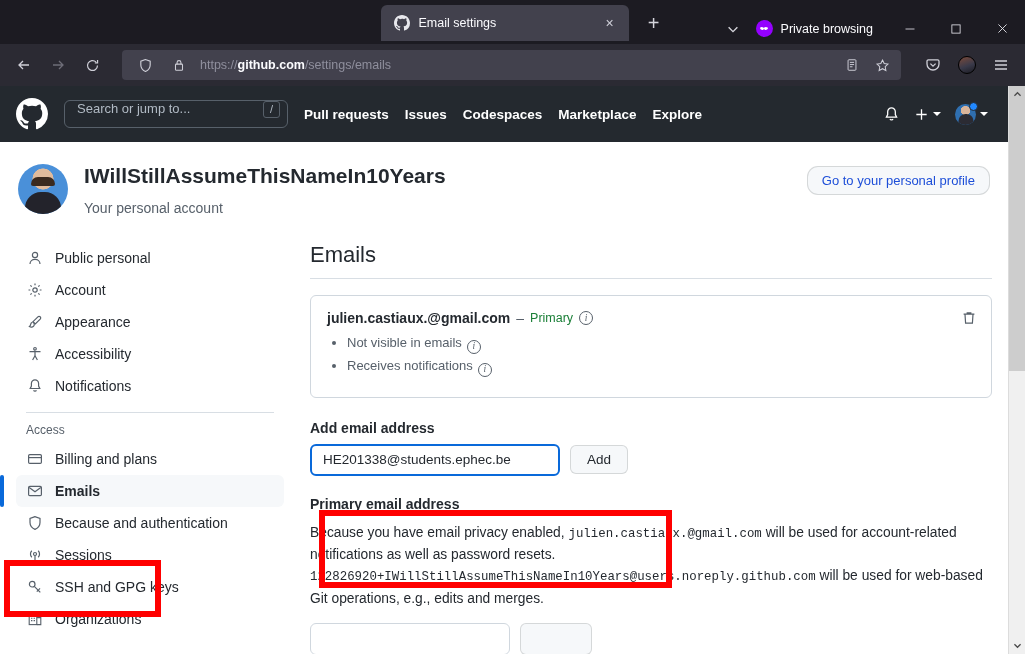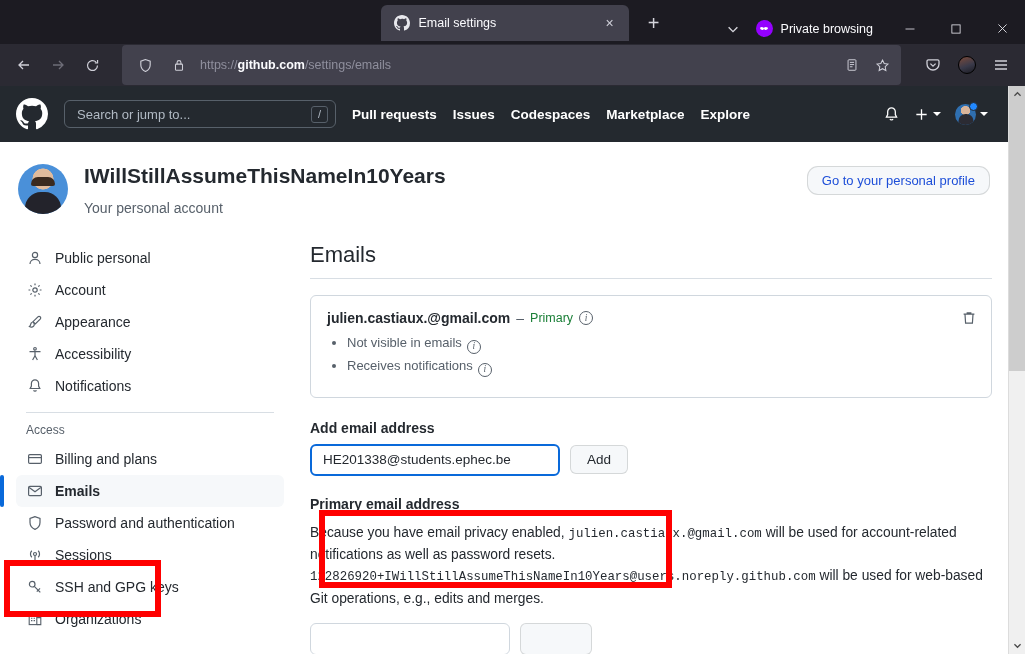--- a/index.html
+++ b/index.html
@@ -65,21 +65,21 @@
     height: 42px; background: #2b2a33;
     display: flex; align-items: center; padding: 0 8px; gap: 2px;
   }
   .navbtn {
     width: 32px; height: 32px; border-radius: 4px;
     display: flex; align-items: center; justify-content: center;
     color: #cfcfd8;
   }
   .navbtn.dim { color: #6e6d78; }
   .urlbar {
-    flex: 1; height: 40px; margin: 0 8px 0 12px;
+    flex: 1; height: 30px; margin: 0 8px 0 12px;
     background: #42414d; border-radius: 4px;
     display: flex; align-items: center; padding: 0 6px 0 10px; gap: 8px;
   }
   .url-text { flex: 1; font-size: 12.5px; color: #8f8f9d; white-space: nowrap; }
   .url-text b { color: #fbfbfe; font-weight: 600; }
   .url-icons { display: flex; align-items: center; gap: 4px; }
   .urlicon {
     width: 26px; height: 26px; display:flex; align-items:center; justify-content:center;
     color: #cfcfd8;
   }
@@ -97,23 +97,23 @@
     overflow: hidden;
   }
   .page { width: 1008px; height: 568px; position: relative; background:#fff; }
 
   .gh-header {
     height: 56px; background: #24292f;
     display: flex; align-items: center; padding: 0 16px; gap: 16px;
   }
   .gh-logo { width: 32px; height: 32px; color: #fff; flex: 0 0 32px; }
   .gh-search {
-    width: 272px; height: 28px;
+    width: 224px; height: 28px;
     border: 1px solid #57606a; border-radius: 6px;
-    display: flex; align-items: center; padding: 0 7px 0 12px;
+    display: flex; padding: 0 7px 0 12px;
   }
   .gh-search-ph { flex: 1; font-size: 13px; color: #b1bac4; }
   .slashkey {
     border: 1px solid #57606a; border-radius: 3px;
     color: #b1bac4; font-size: 11px; line-height: 15px;
     width: 17px; text-align: center; height: 17px;
   }
   .gh-nav { display: flex; align-items: center; gap: 16px; }
   .gh-nav a { color: #fff; font-size: 13.5px; font-weight: 600; text-decoration: none; white-space: nowrap; }
   .gh-header-right { margin-left: auto; display: flex; align-items: center; gap: 14px; padding-right: 4px; }
@@ -485,21 +485,21 @@
                 </svg>
             </span>
             <span>Emails</span>
           </div>
           <div class="side-item">
             <span class="side-ico">
               <svg viewBox="0 0 16 16" width="16" height="16" fill="none" stroke="currentColor" stroke-width="1.2">
                   <path d="M8 1.6 3 3.4v4c0 3 2.1 5.6 5 7 2.9-1.4 5-4 5-7v-4L8 1.6Z"></path>
                 </svg>
             </span>
-            <span>Password and authentication</span>
+            <span>Because and authentication</span>
           </div>
           <div class="side-item">
             <span class="side-ico">
               <svg viewBox="0 0 16 16" width="16" height="16" fill="none" stroke="currentColor" stroke-width="1.2">
                   <circle cx="8" cy="7" r="1.5"></circle>
                   <path d="M4.8 3.8a4.5 4.5 0 0 0 0 6.4M11.2 3.8a4.5 4.5 0 0 1 0 6.4M8 8.5V14"></path>
                 </svg>
             </span>
             <span>Sessions</span>
           </div>

